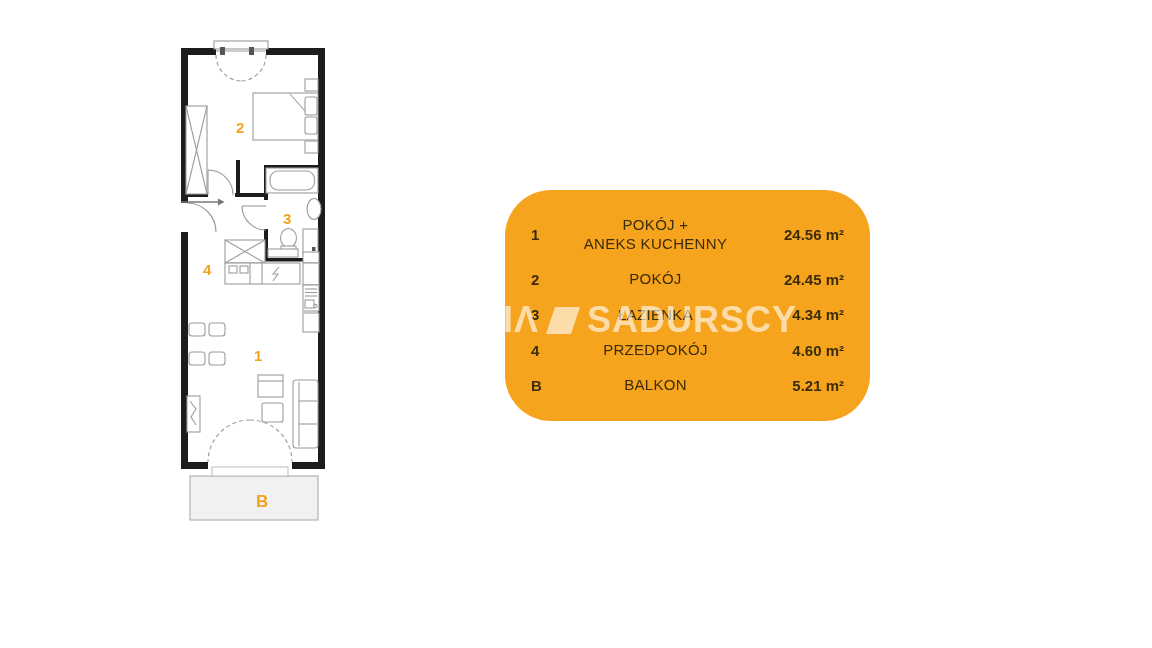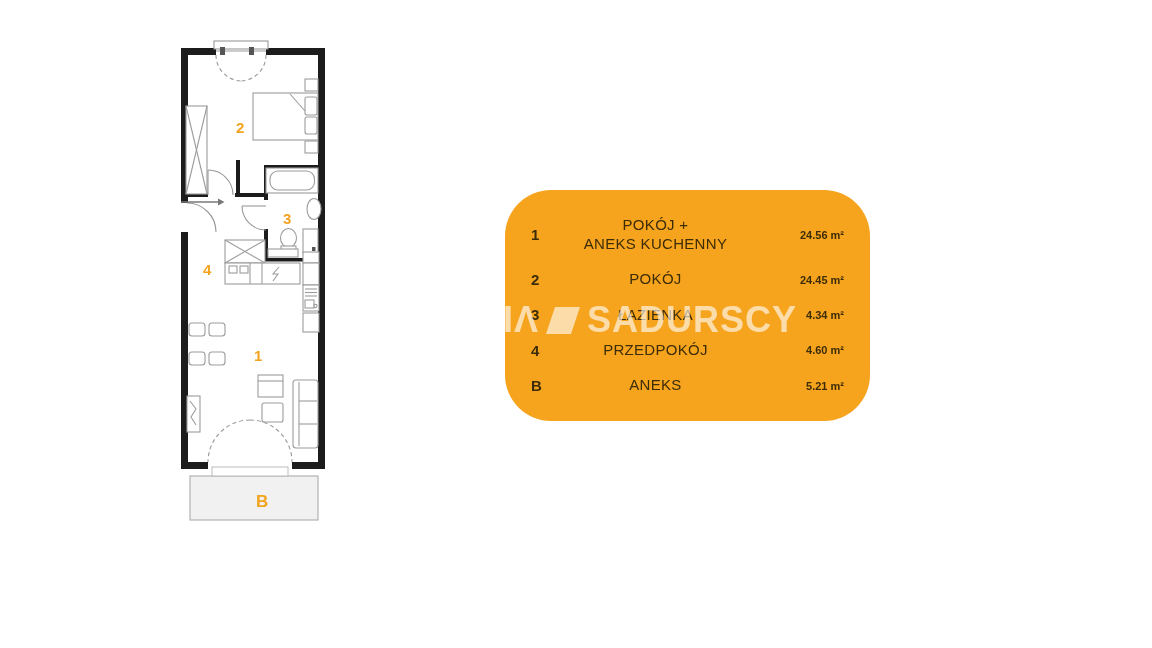--- a/index.html
+++ b/index.html
@@ -11,21 +11,21 @@
 
   
   #legend{position:absolute;left:505px;top:190px;width:365px;height:231px;
           background:#F6A41E;border-radius:46px;box-sizing:border-box;
           padding:26px 26px 26px 26px;display:flex;flex-direction:column;
           justify-content:space-between;}
   .lrow{display:grid;grid-template-columns:36px 1fr 100px;align-items:center;}
   .lno{font-weight:bold;font-size:15px;color:#3C2C08;}
   .lname{font-weight:normal;font-size:15px;color:#3C2C08;text-align:center;
          white-space:pre-line;letter-spacing:.3px;line-height:1.25;}
-  .larea{font-weight:bold;font-size:11px;color:#3C2C08;text-align:right;}
+  .larea{font-weight:bold;font-size:15px;color:#3C2C08;text-align:right;}
 
   
   #watermark{position:absolute;left:503px;top:299px;display:flex;align-items:center;
              gap:7px;color:rgba(255,255,255,0.62);font-weight:bold;font-size:36px;
              letter-spacing:1px;pointer-events:none;text-align:center;}
   #watermark .wm-logo{display:block;}
 </style>
 </head>
 <body>
 
@@ -190,21 +190,21 @@
       <span class="lname">ŁAZIENKA</span>
       <span class="larea">4.34 m²</span>
     </div>
     <div class="lrow">
       <span class="lno">4</span>
       <span class="lname">PRZEDPOKÓJ</span>
       <span class="larea">4.60 m²</span>
     </div>
     <div class="lrow">
       <span class="lno">B</span>
-      <span class="lname">ANEKS</span>
+      <span class="lname">BALKON</span>
       <span class="larea">5.21 m²</span>
     </div>
   </div>
 
   <div id="watermark">
     <span>IΛ</span>
     <svg class="wm-logo" width="34" height="27" viewBox="0 0 34 27">
       <polygon points="9,0 34,0 25,27 0,27" fill="rgba(255,255,255,0.62)"></polygon>
     </svg>
     <span>SADURSCY</span>

